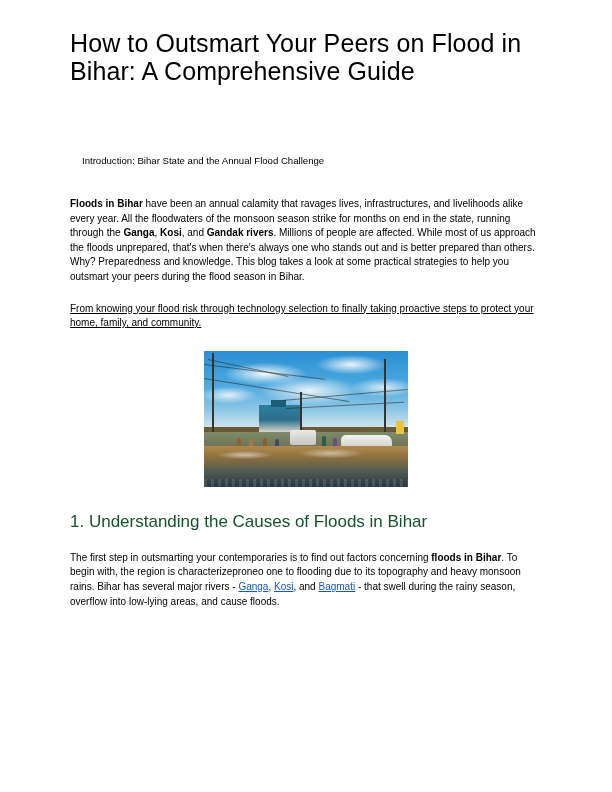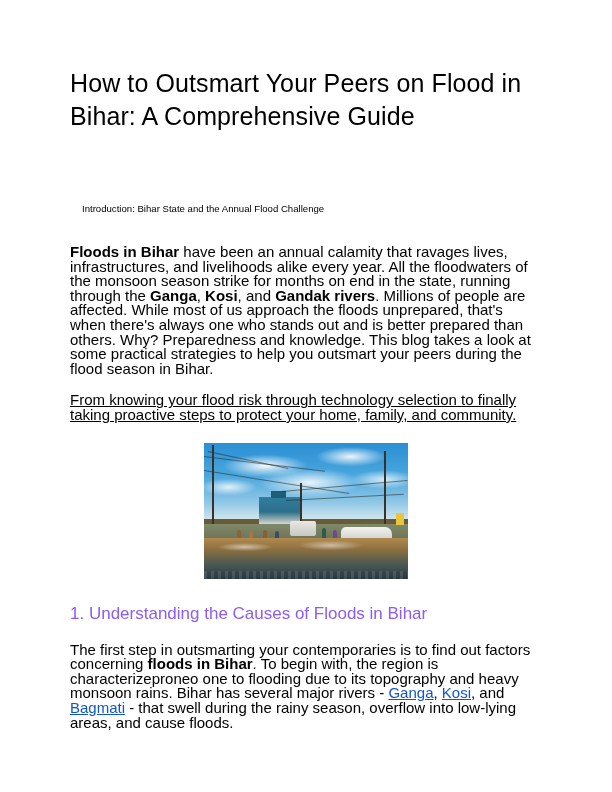--- a/index.html
+++ b/index.html
@@ -25,40 +25,40 @@
     position: absolute;
     left: 70px;
     top: 0;
     width: 472px;
   }
 
   
   .doc-title {
     font-size: 25px;
     font-weight: 400;
-    line-height: 33px;
+    line-height: 28px;
     letter-spacing: 0.1px;
     color: #000000;
     margin: 0;
-    padding-top: 67px;
+    padding-top: 29px;
     width: 470px;
   }
 
   
   .intro-line {
     font-size: 9.6px;
     line-height: 14px;
     margin: 12px;
     padding-top: 57px;
     color: #000000;
   }
 
   
   .body-par {
-    font-size: 15px;
+    font-size: 10px;
     line-height: 14.6px;
     margin: 0;
     color: #000000;
     text-align: left;
   }
   .par-gap-1 { padding-top: 17px; }
   .par-gap-2 { padding-top: 17px; text-decoration: underline; }
   .par-gap-3 { padding-top: 18px; }
 
   b, .bold { font-weight: bold; }
@@ -213,21 +213,21 @@
     background: #e7c53c;
   }
 
   
   .section-heading {
     font-size: 17px;
     font-weight: 400;
     line-height: 22px;
     margin: 0;
     padding-top: 24px;
-    color: #8b5cf6;
+    color: #14532d;
   }
 </style>
 </head>
 <body>
 
 <div class="page">
   <div class="content">
 
     <h1 class="doc-title">How to Outsmart Your Peers on Flood in Bihar: A Comprehensive Guide</h1>
 

